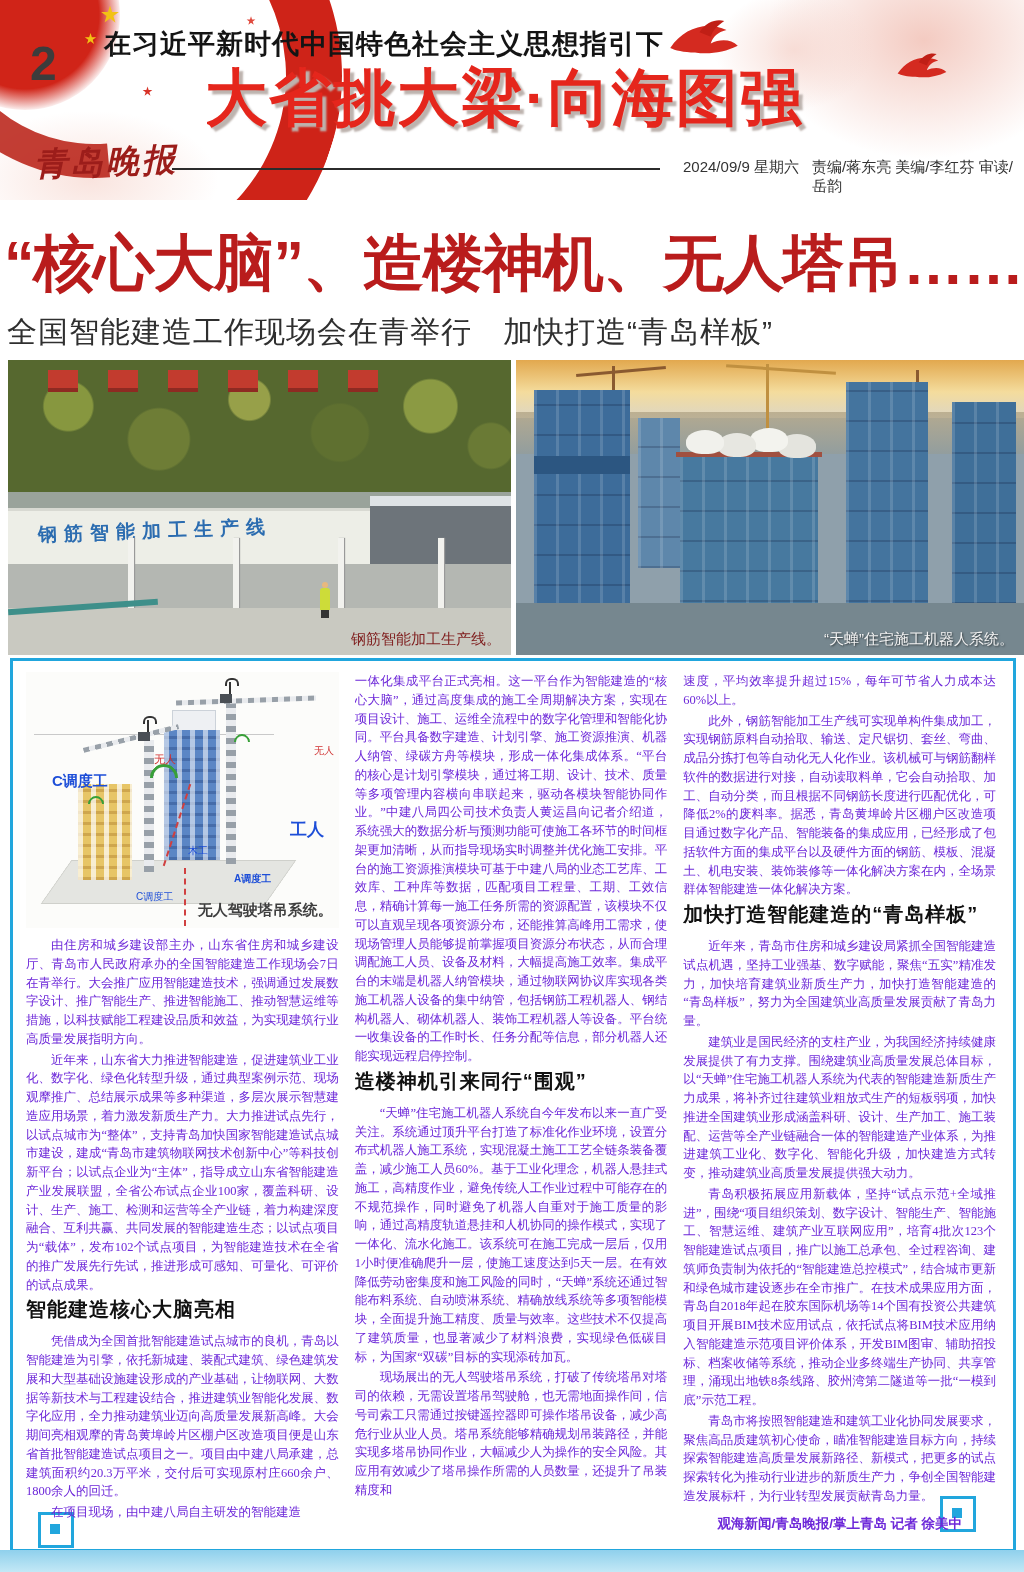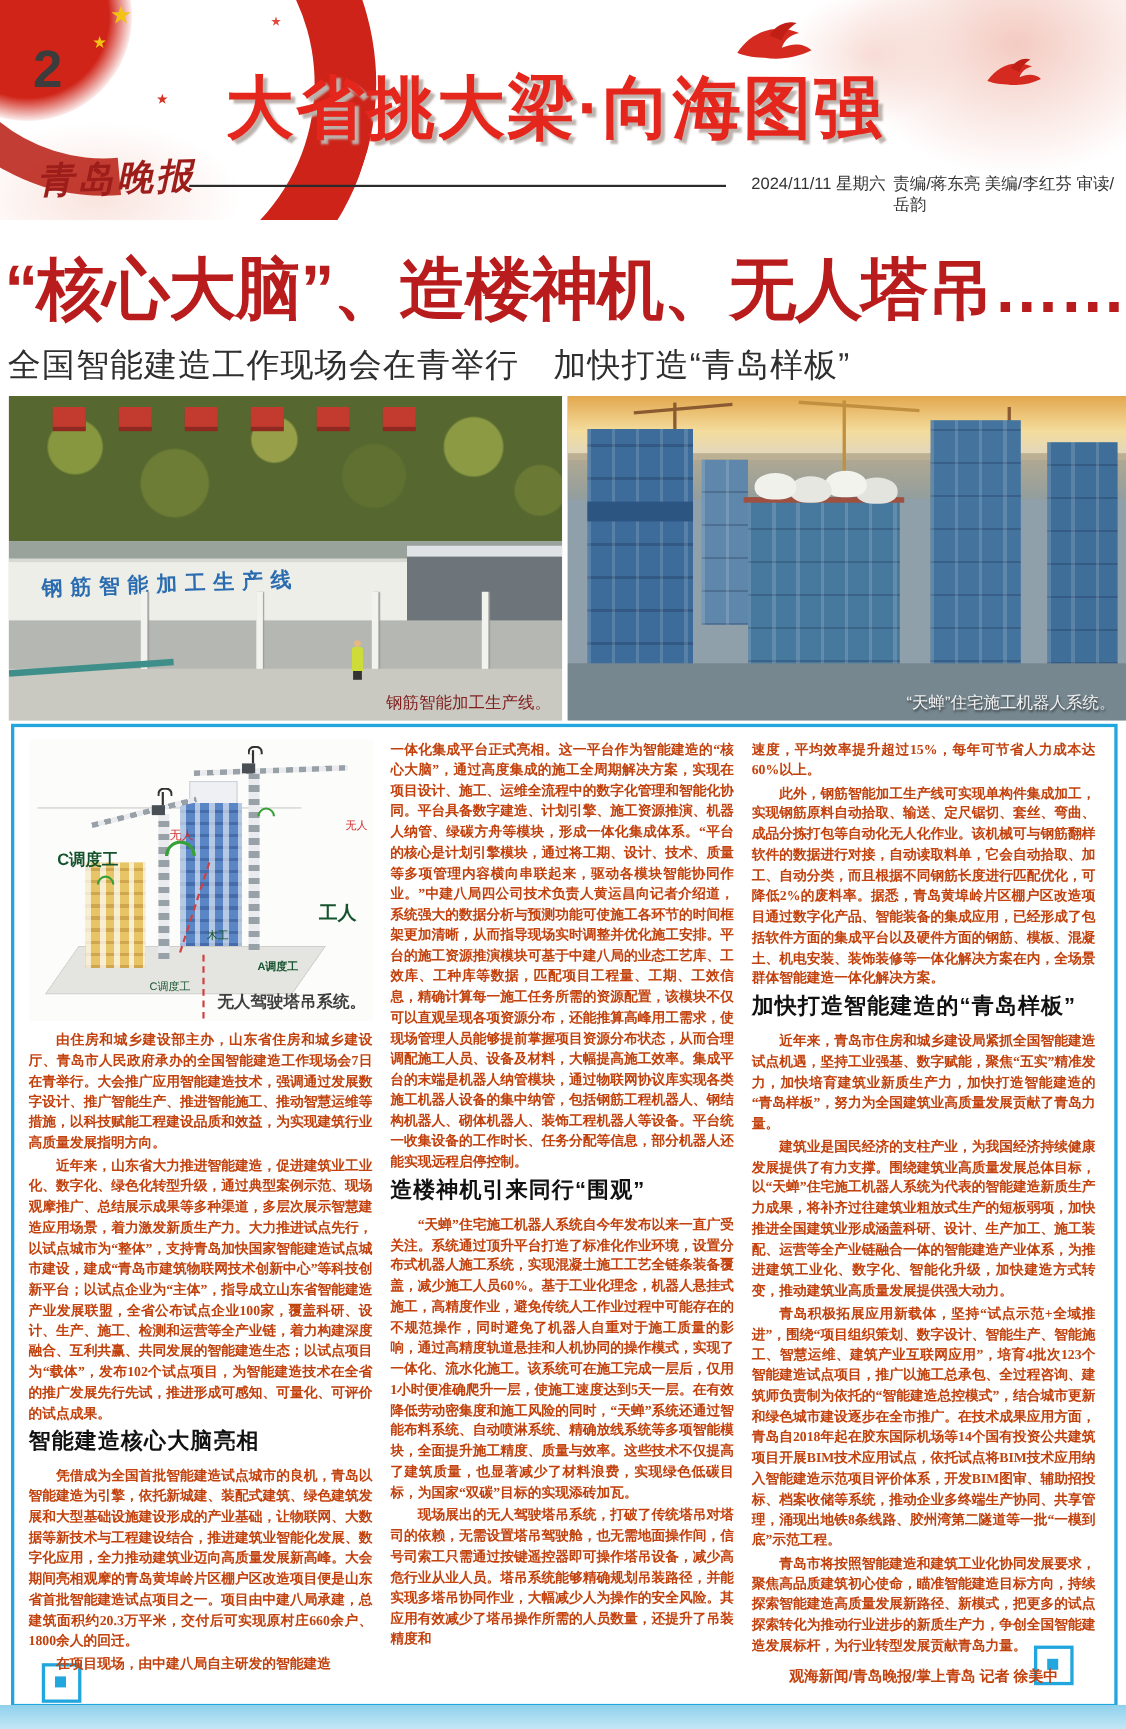--- a/index.html
+++ b/index.html
@@ -101,21 +101,21 @@
   .deco{position:absolute;border:3px solid #21a6dd;background:#fff;}
   .deco-bl{left:38px;top:1512px;width:30px;height:30px;}
   .deco-br{left:940px;top:1496px;width:30px;height:30px;}
   .deco::after{content:"";position:absolute;left:9px;top:9px;width:10px;height:10px;background:#21a6dd;}
   .bottom-bar{position:absolute;left:0;top:1550px;width:1024px;height:22px;
          background:linear-gradient(#8fd0ec,#c3e8f6);}
 
   .columns{position:absolute;left:26px;top:672px;width:970px;height:862px;display:flex;gap:16px;}
   .col{flex:1;overflow:hidden;text-align:justify;}
   .col p{margin:0 0 2px 0;font-family:"Liberation Serif",serif;font-size:12.5px;line-height:1.5;
-         color:#c2410c;text-indent:2em;font-weight:bold;}
+         color:#6d28d9;text-indent:2em;}
   .col p.cont{text-indent:0;}
   .col h2{margin:0 0 9px 0;font-size:20px;font-weight:bold;color:#111;letter-spacing:1px;}
   .byline{font-weight:bold;text-indent:0 !important;text-align:center;margin-top:8px !important;
           font-family:"Liberation Sans",sans-serif !important;font-size:13.5px !important;}
 
   
   .diagram{position:relative;width:100%;height:256px;background:#fcfcfa;margin-bottom:8px;overflow:hidden;}
   .diag-line{position:absolute;left:8px;top:62px;width:240px;height:1px;background:#c9c9c9;}
   .mast{position:absolute;width:10px;background:repeating-linear-gradient(0deg,#98a0a8 0 6px,#e9ebee 6px 12px);}
   .jib{position:absolute;height:5px;background:repeating-linear-gradient(90deg,#98a0a8 0 6px,#e9ebee 6px 12px);}
@@ -130,21 +130,21 @@
        repeating-linear-gradient(0deg,rgba(170,120,40,.4) 0 3px,transparent 3px 11px);}
   .platform{position:absolute;left:30px;top:188px;width:225px;height:44px;background:#e4e5e1;
        transform:skewX(-35deg);box-shadow:inset 0 0 0 1px #cfd0cb;}
   .wifi{position:absolute;width:22px;height:22px;border:3px solid #38a038;border-radius:50%;
        border-bottom-color:transparent;border-left-color:transparent;transform:rotate(-45deg);}
   .wifi.small{width:12px;height:12px;border-width:2px;}
   .dash{position:absolute;border-left:2px dashed #d04040;}
   .antenna{position:absolute;width:2px;height:12px;background:#333;}
   .antenna::after{content:"";position:absolute;left:-4px;top:-4px;width:10px;height:6px;
        border:2px solid #333;border-bottom:none;border-radius:6px 6px 0 0;}
-  .dlabel{position:absolute;color:#14532d;white-space:nowrap;}
+  .dlabel{position:absolute;color:#1d4ed8;white-space:nowrap;}
   .dlabel.red{color:#d03030;}
   .diag-caption{position:absolute;right:6px;bottom:8px;font-size:15px;font-weight:bold;color:#3f3f3f;}
 </style>
 </head>
 <body>
 
 <div class="page">
 
   <div class="banner">
     <div class="pink1"></div>
@@ -152,35 +152,36 @@
     <div class="pink3"></div>
     <div class="red-arc"></div>
     <div class="red-arc2"></div>
     <div class="red-blob"></div>
     <span class="star" style="left:100px;top:4px;font-size:20px;color:#f2c214;">★</span>
     <span class="star" style="left:84px;top:32px;font-size:13px;color:#f2c214;">★</span>
     <span class="star" style="left:142px;top:86px;font-size:11px;color:#d83227;">★</span>
     <span class="star" style="left:246px;top:16px;font-size:10px;color:#e04a3e;">★</span>
 
     <div class="page-number">2</div>
+    <div class="slogan">在习近平新时代中国特色社会主义思想指引下</div>
     <div class="big-title">大省挑大梁·向海图强</div>
 
     <svg class="dove" style="left:668px;top:18px;" width="72" height="42" viewBox="0 0 64 36">
       <path d="M2 26 C14 8, 34 2, 52 10 C44 12, 40 16, 38 22 C46 18, 56 18, 62 24 C50 30, 36 32, 24 30 C14 30, 6 28, 2 26 Z" fill="#d42a20"></path>
       <path d="M28 12 C34 2, 44 0, 50 2 C44 6, 40 10, 38 16 Z" fill="#c01f16"></path>
     </svg>
     <svg class="dove" style="left:896px;top:52px;" width="52" height="30" viewBox="0 0 64 36">
       <path d="M2 26 C14 8, 34 2, 52 10 C44 12, 40 16, 38 22 C46 18, 56 18, 62 24 C50 30, 36 32, 24 30 C14 30, 6 28, 2 26 Z" fill="#d42a20"></path>
       <path d="M28 12 C34 2, 44 0, 50 2 C44 6, 40 10, 38 16 Z" fill="#c01f16"></path>
     </svg>
   </div>
 
   <div class="logo">青岛晚报</div>
   <div class="mast-line"></div>
-  <div class="mast-date">2024/11/11 星期六</div>
+  <div class="mast-date">2024/09/9 星期六</div>
   <div class="mast-credits">责编/蒋东亮 美编/李红芬 审读/岳韵</div>
 
   <div class="headline">“核心大脑”、造楼神机、无人塔吊……</div>
   <div class="subheadline">全国智能建造工作现场会在青举行　加快打造“青岛样板”</div>
 
   <div class="photo photo-left">
     <div class="trees"></div>
     <div class="road"></div>
     <div class="lp-building"></div>
     <div class="lp-sign">钢筋智能加工生产线</div>

